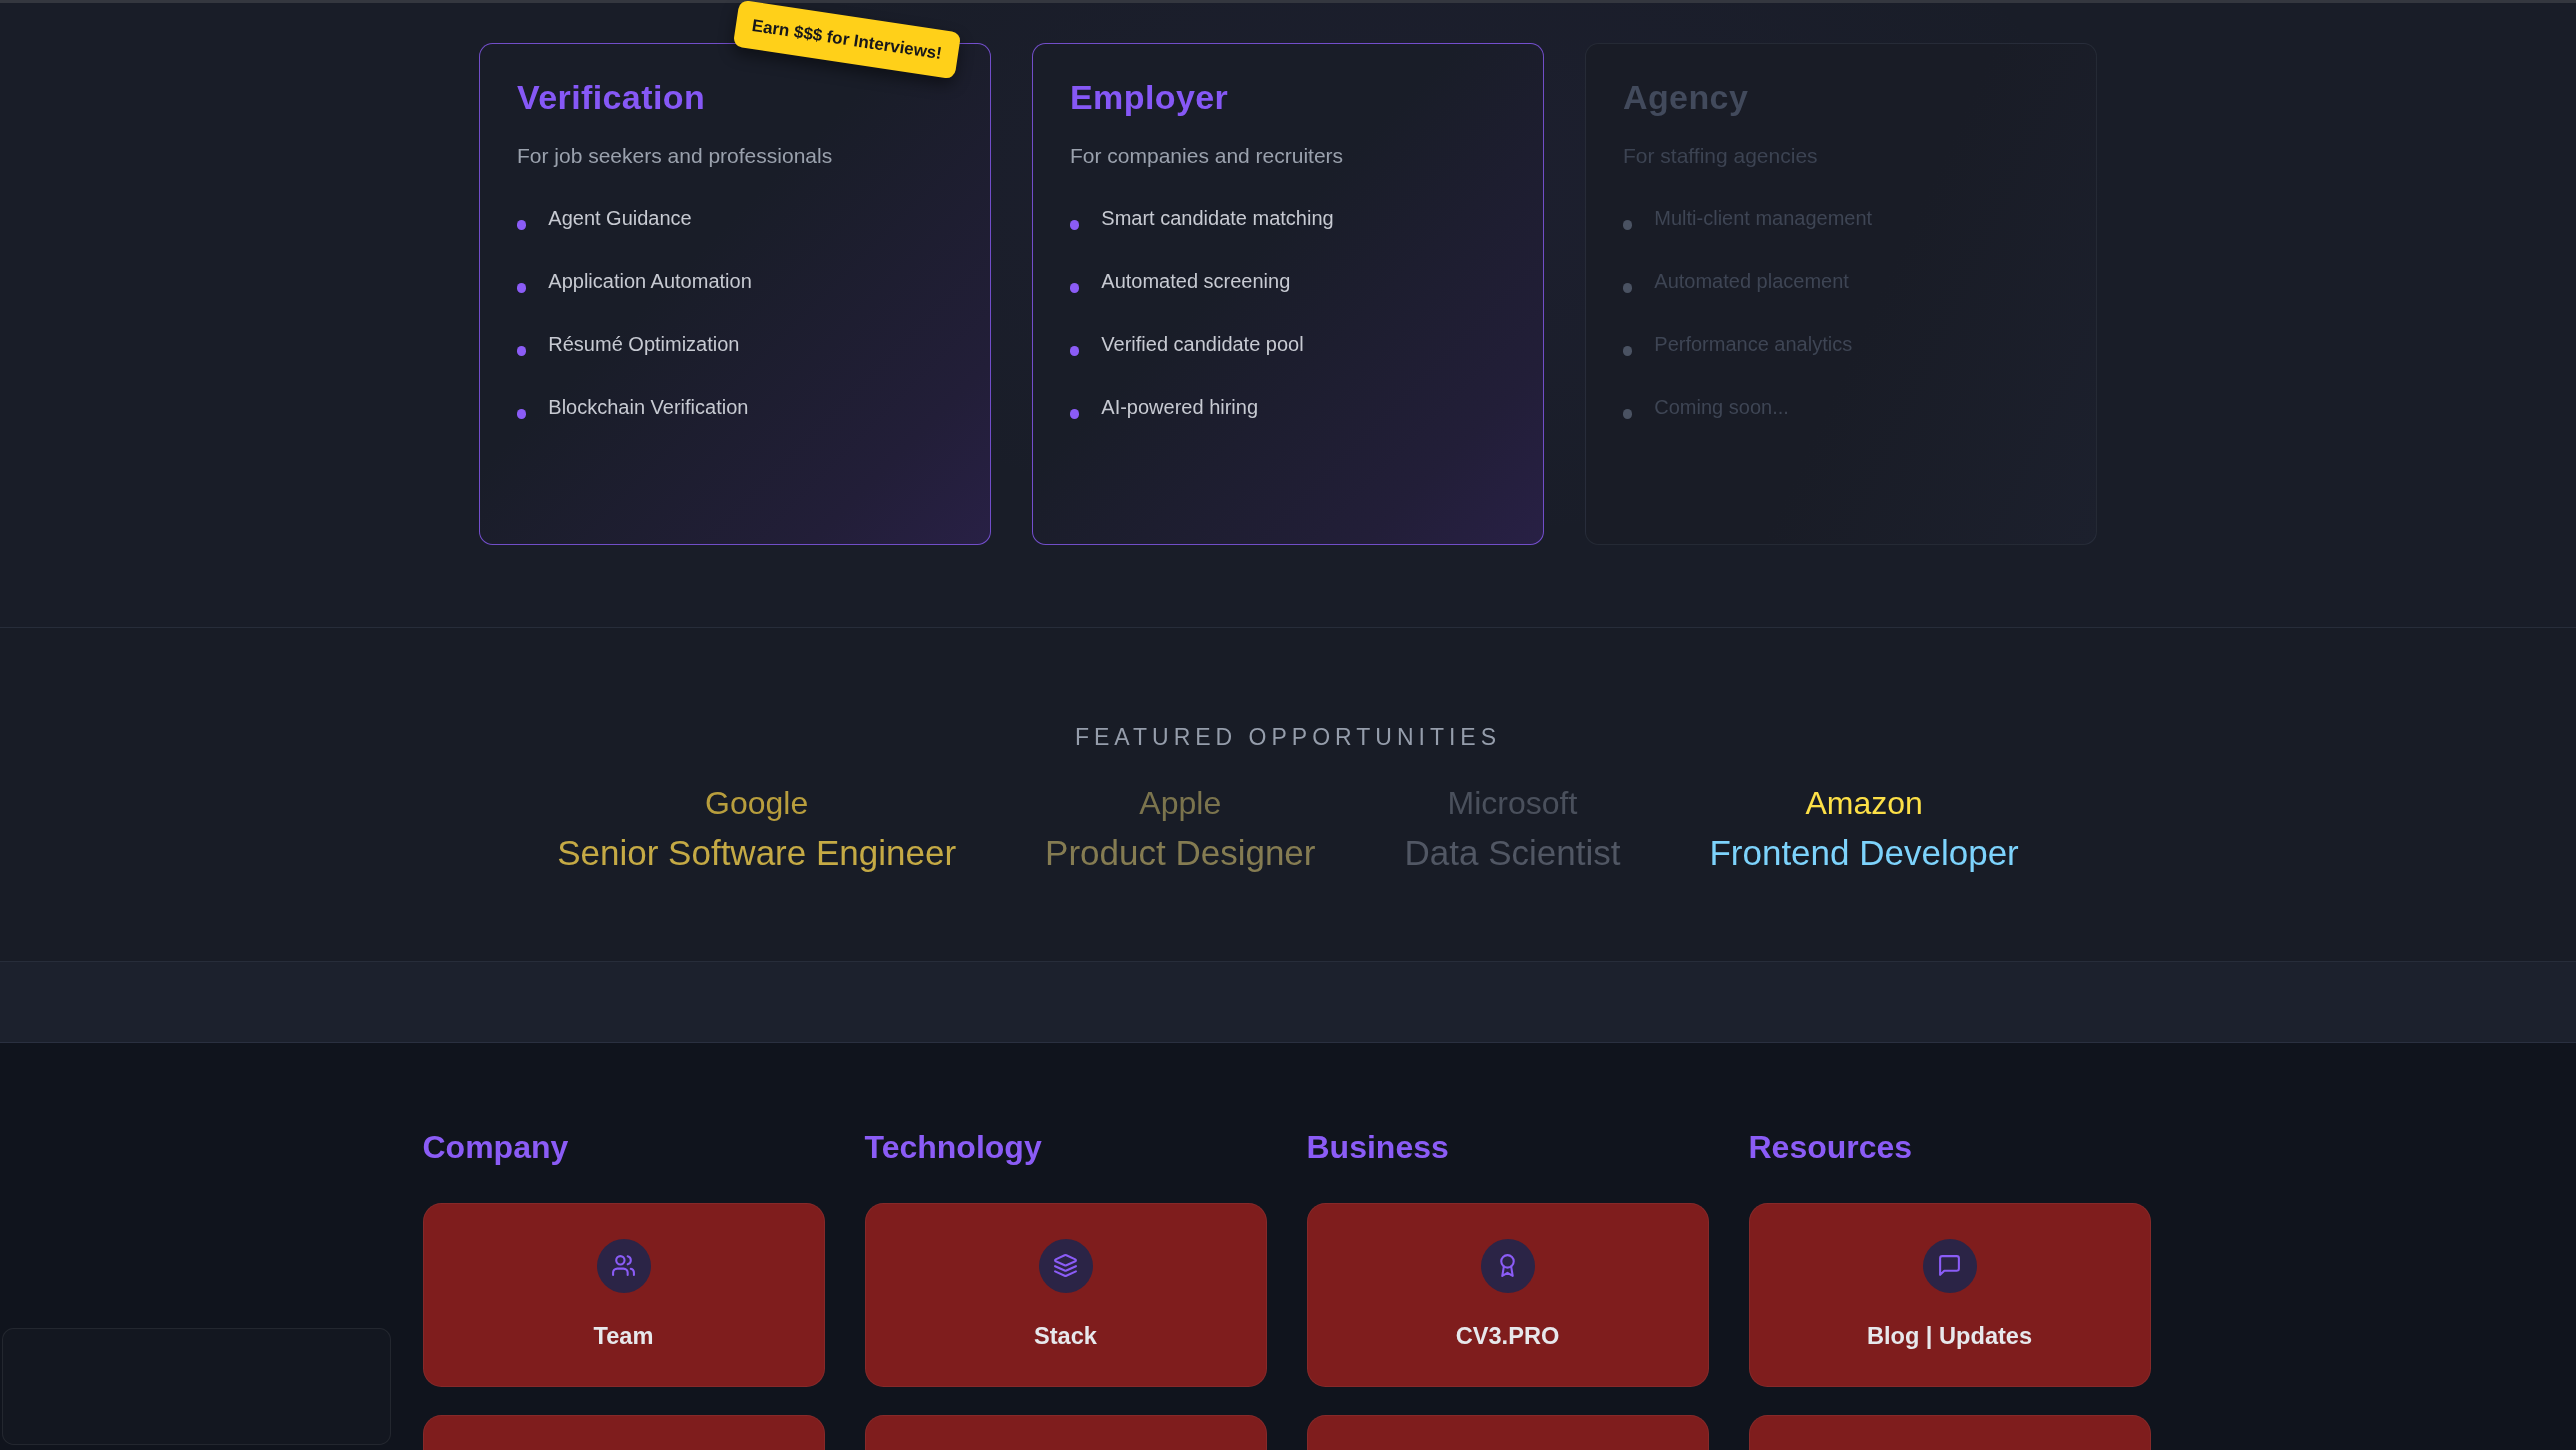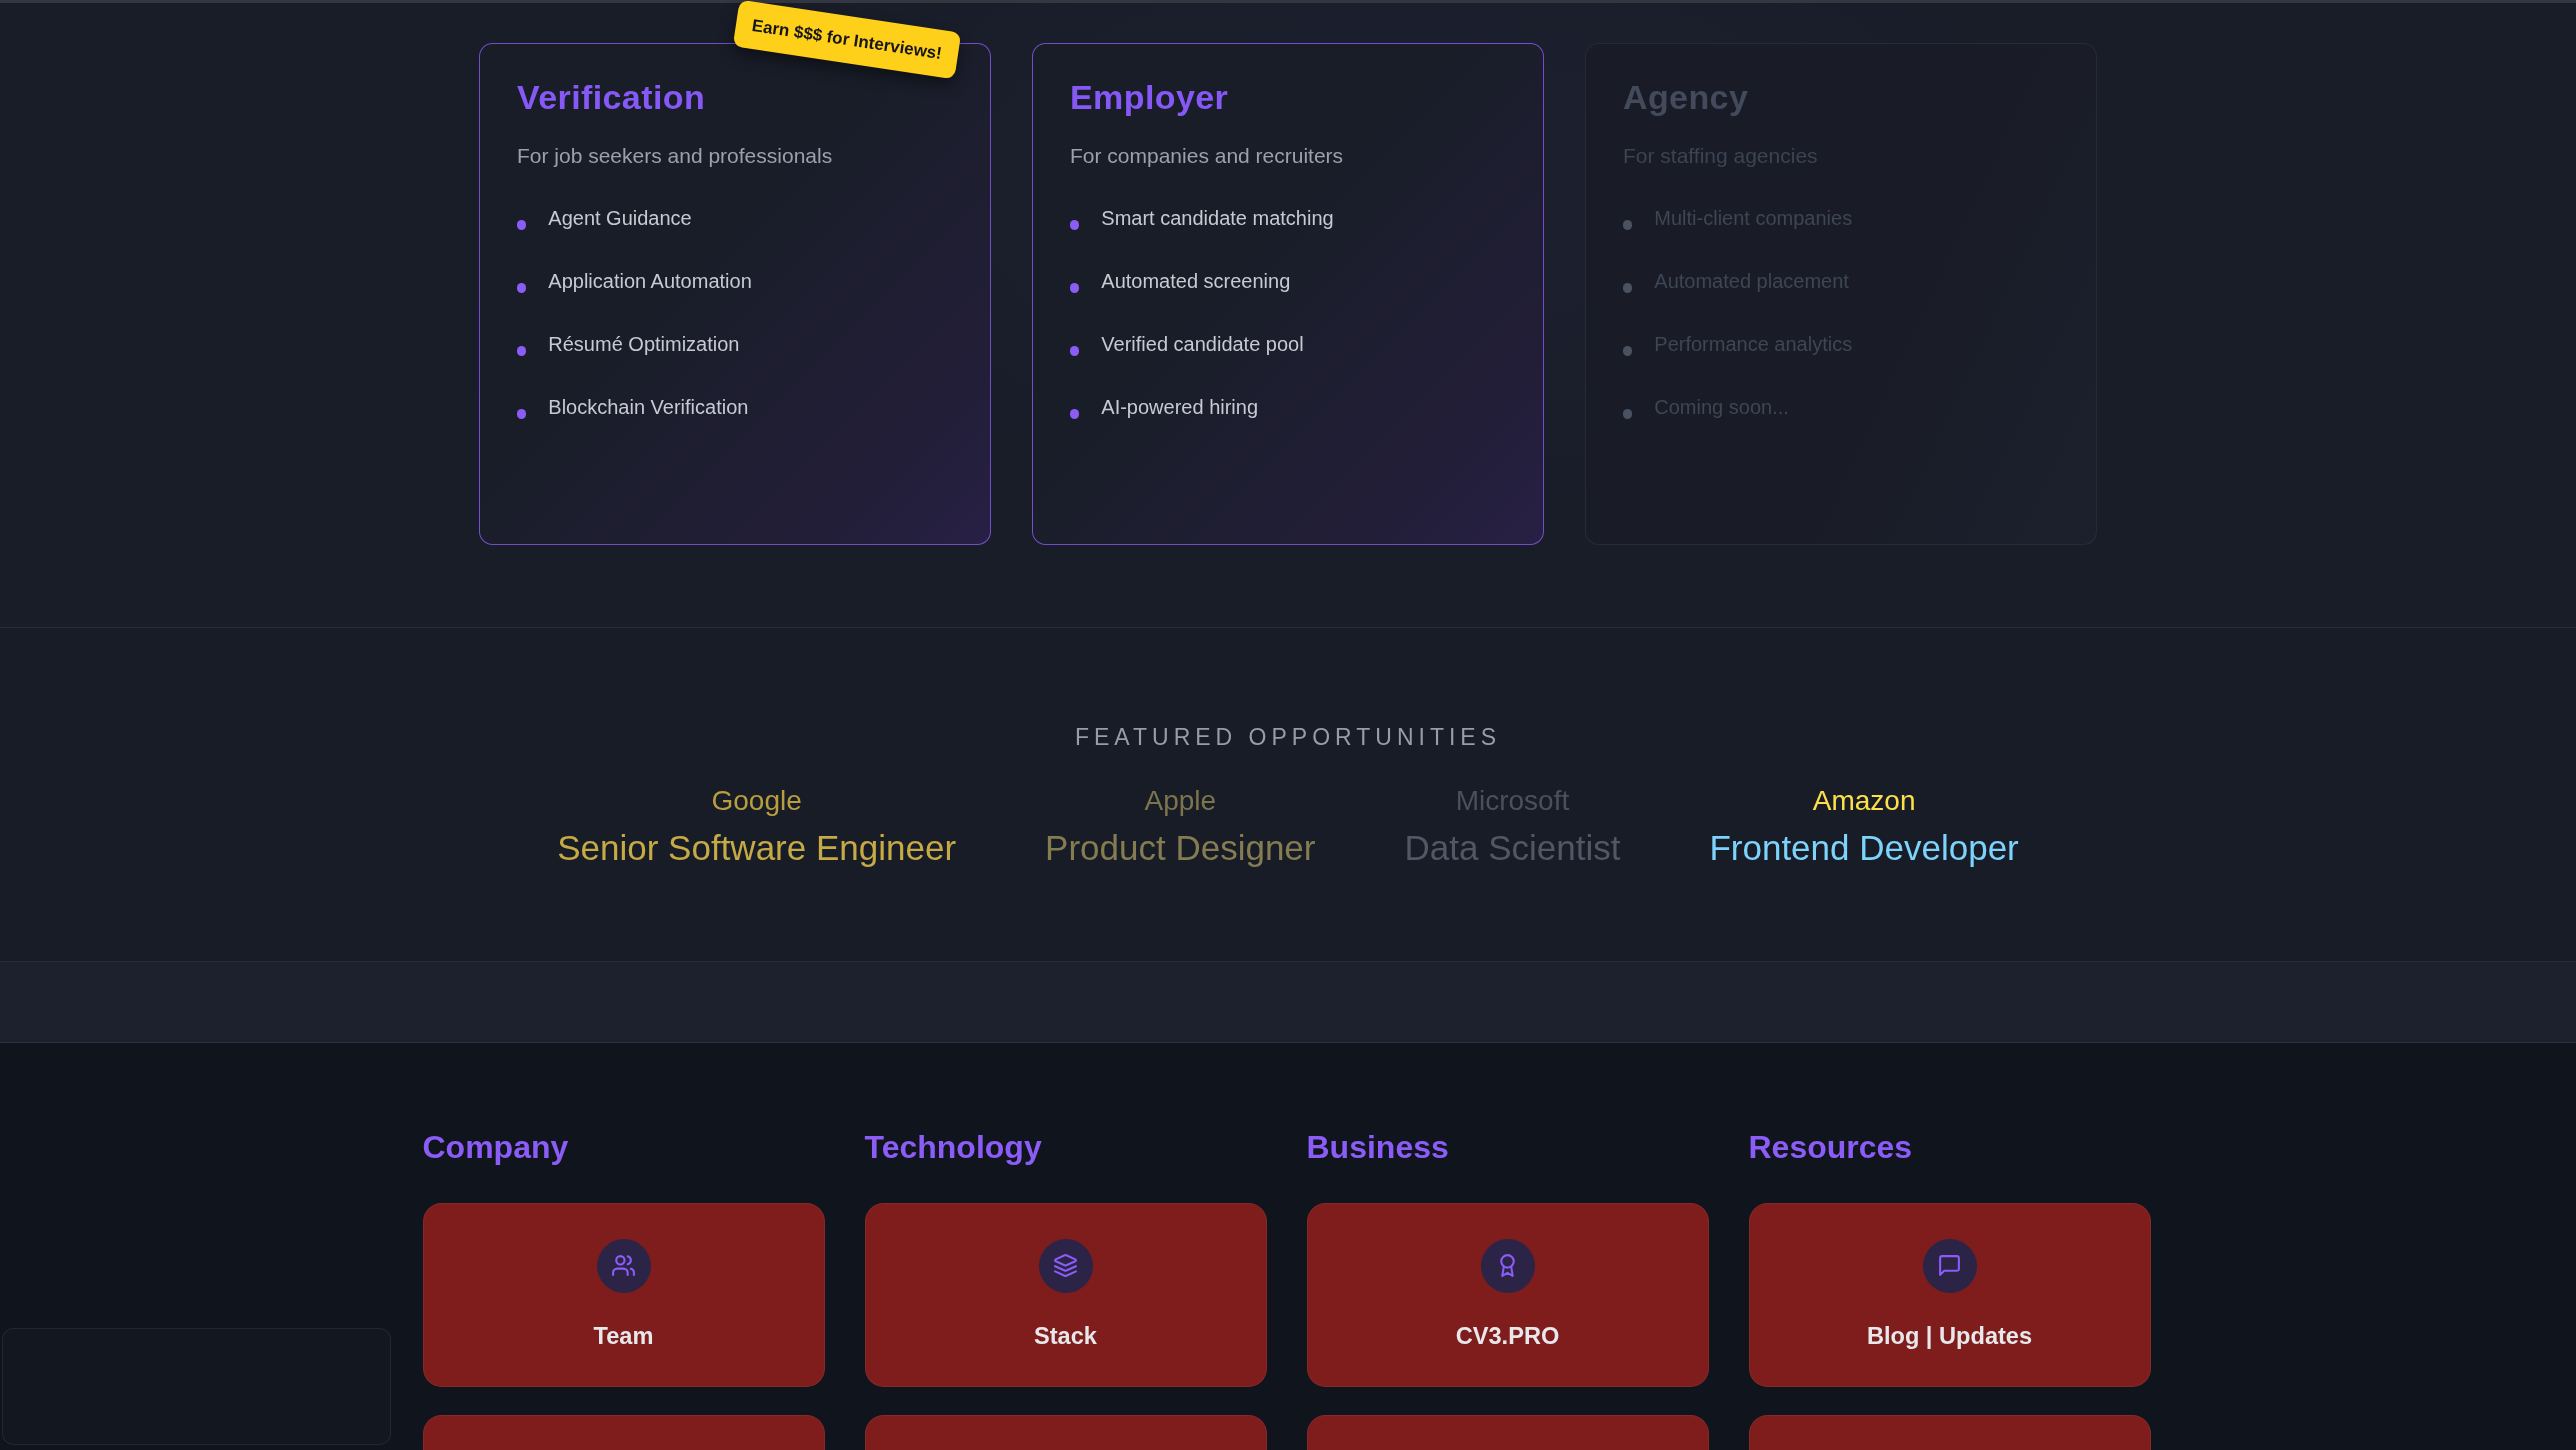--- a/index.html
+++ b/index.html
@@ -58,21 +58,21 @@
   }
   .featured-heading {
     padding-top:96px; font-size:23px; letter-spacing:5px;
     color:#959dab;
   }
   .featured-row {
     margin-top:34px; display:flex; justify-content:center;
     align-items:flex-start; gap:89px;
   }
   .featured-item { text-align:center; }
-  .featured-item .company { font-size:28px; margin-bottom:11.8px; }
+  .featured-item .company { font-size:32px; margin-bottom:11.8px; }
   .featured-item .role { font-size:35px; }
 
   
   .strip { height:81px; background:#1c212d; border-bottom:0.8px solid #2a3040; }
 
   
   .footer { height:407px; background:#10141d; position:relative; }
   .footer-grid {
     width:1731px; margin:0 auto; padding-top:86px;
     display:grid; grid-template-columns:repeat(4,402px); gap:40px;
@@ -154,21 +154,21 @@
           </li>
       </ul>
     </div>
 
     <div class="plan-card disabled">
       <h2 class="plan-title">Agency</h2>
       <p class="plan-sub">For staffing agencies</p>
       <ul class="plan-features">
         <li>
             <span class="dot"></span>
-            <span>Multi-client companies</span>
+            <span>Multi-client management</span>
           </li>
         <li>
             <span class="dot"></span>
             <span>Automated placement</span>
           </li>
         <li>
             <span class="dot"></span>
             <span>Performance analytics</span>
           </li>
         <li>

